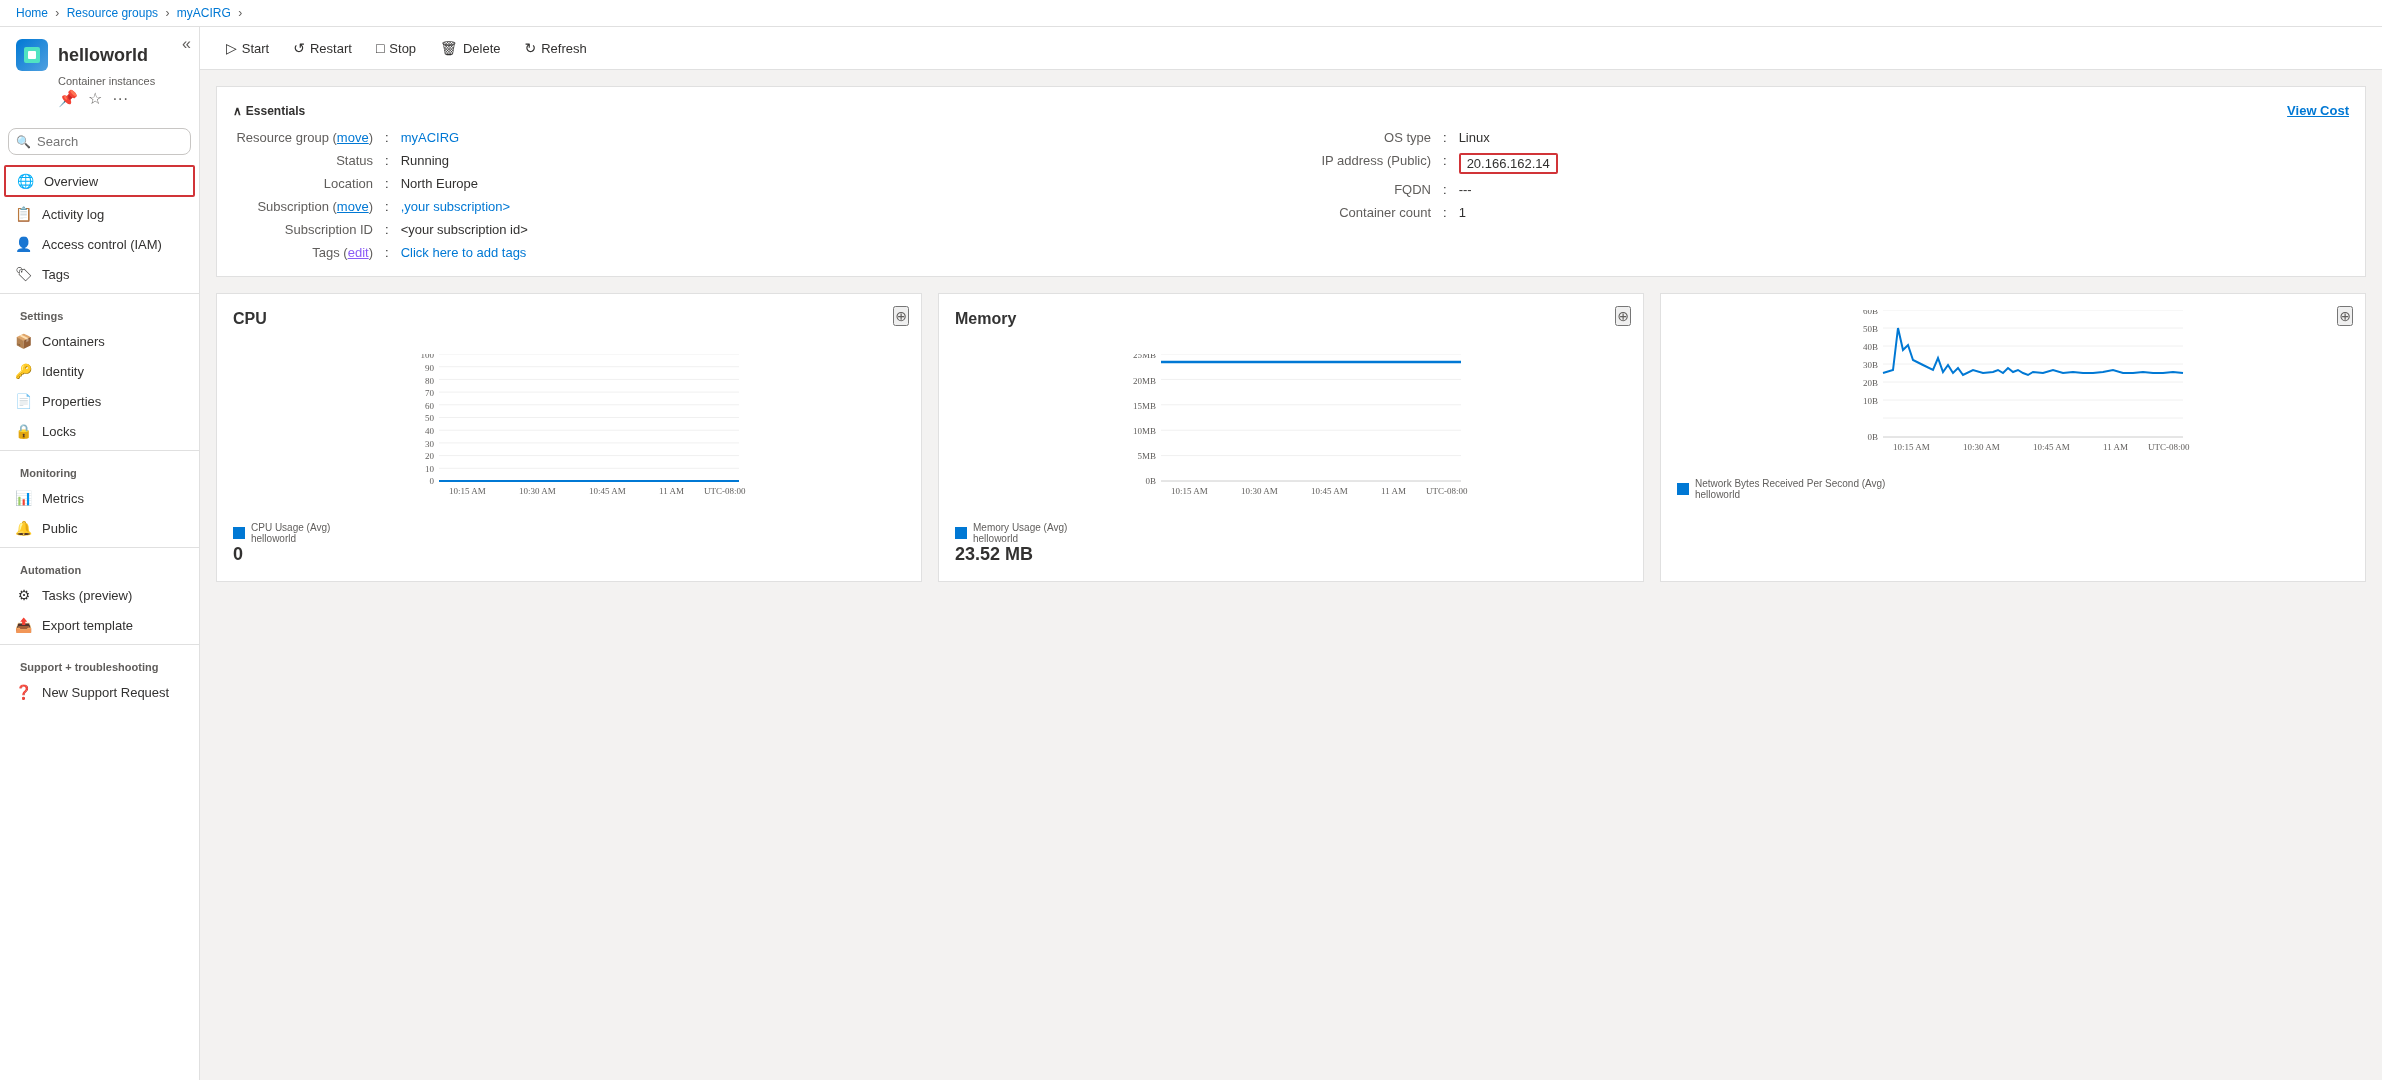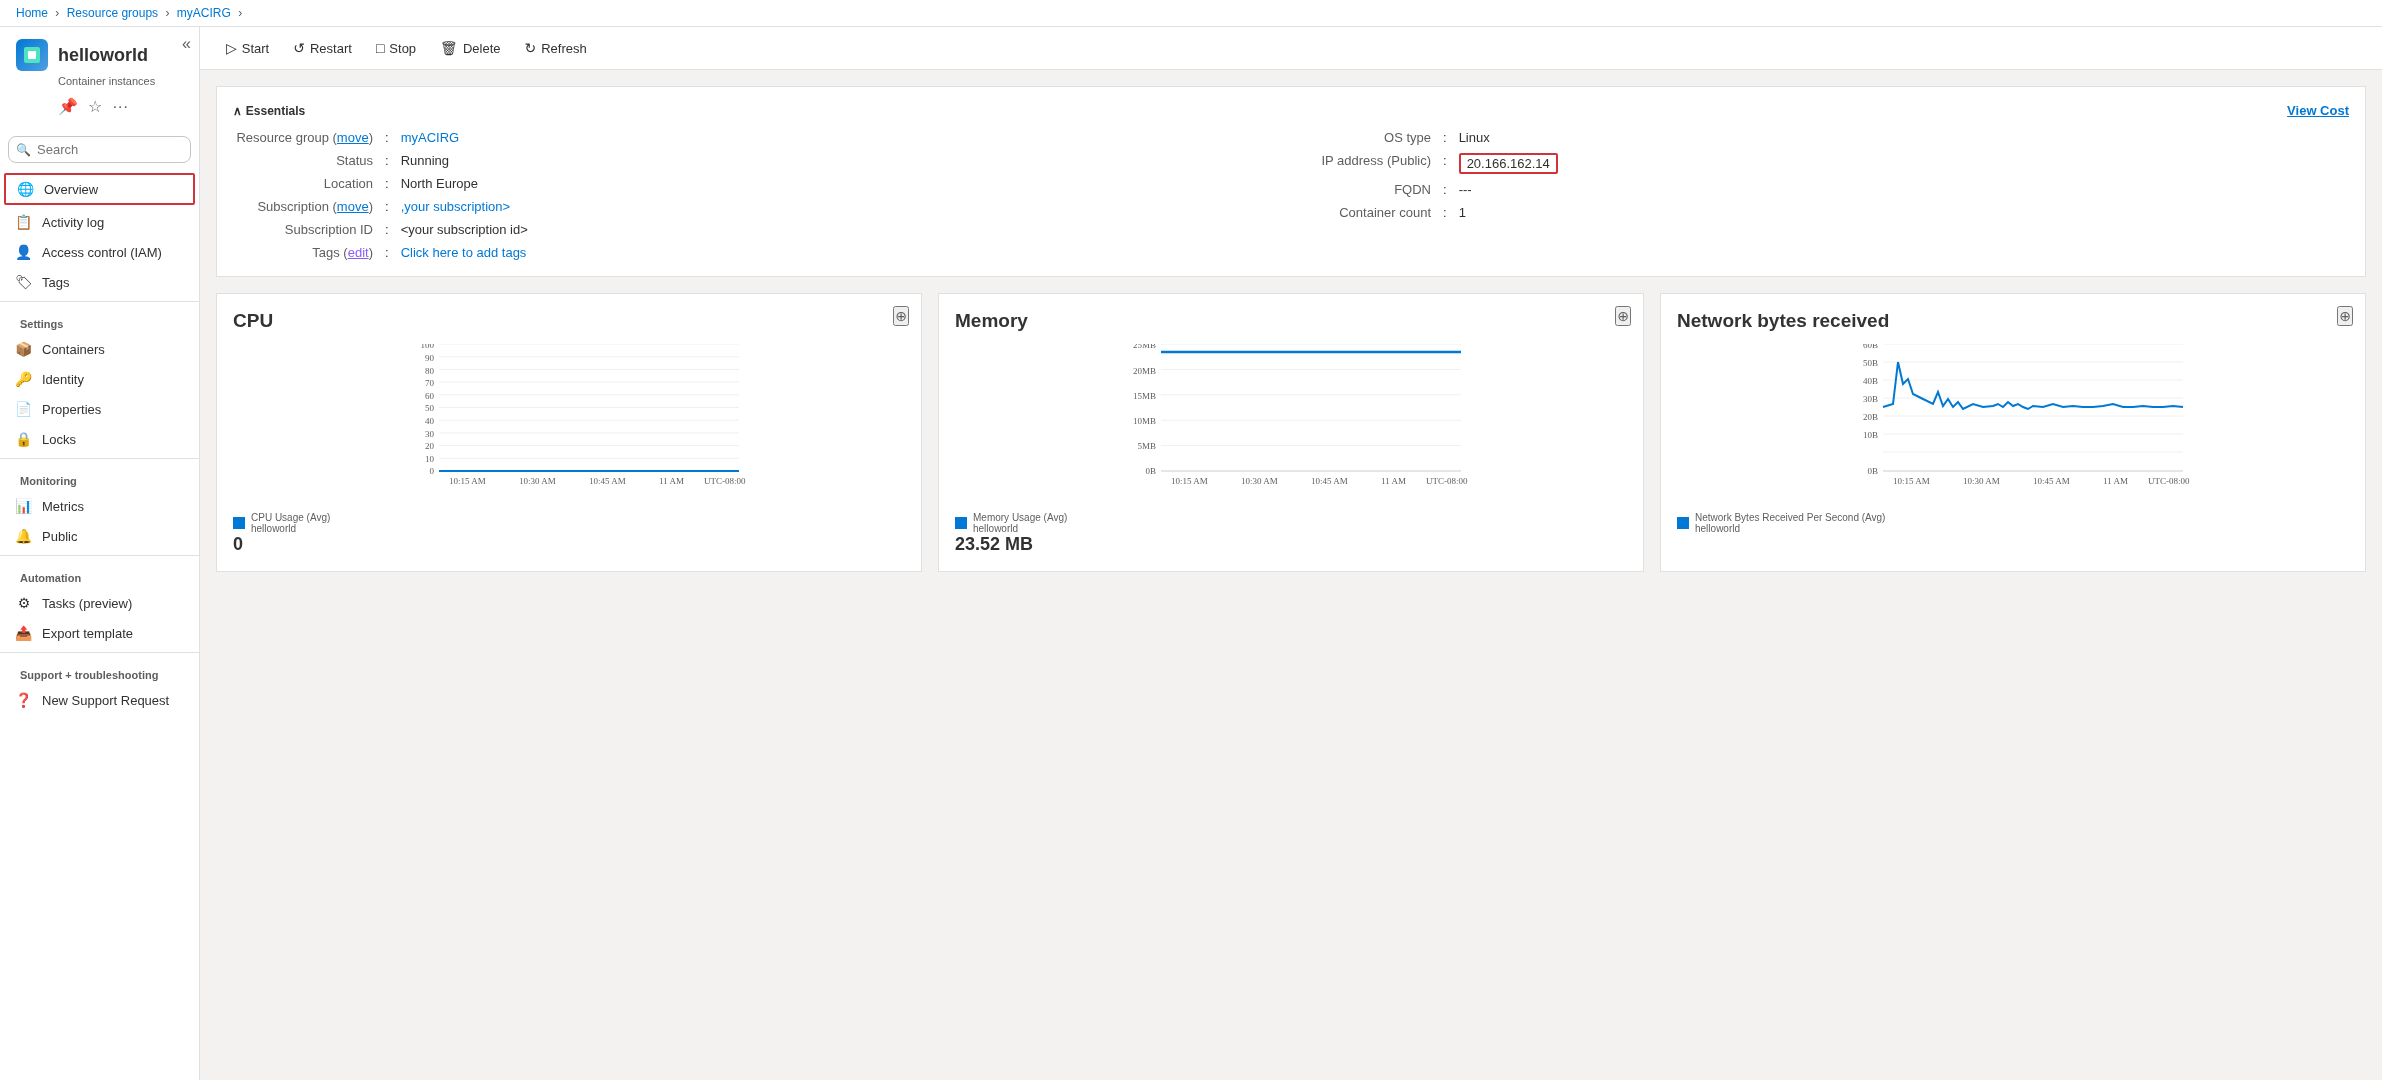--- a/index.html
+++ b/index.html
@@ -11,21 +11,21 @@
 
     
     .layout { display: flex; flex: 1; overflow: hidden; }
 
     
     .sidebar { width: 200px; background: #fff; border-right: 1px solid #e0e0e0; overflow-y: auto; flex-shrink: 0; }
     .sidebar-header { padding: 12px 16px 8px; }
     .sidebar-logo { display: flex; align-items: center; gap: 10px; margin-bottom: 4px; }
     .sidebar-logo-icon { width: 32px; height: 32px; background: linear-gradient(135deg, #0078d4 0%, #50a0e0 100%); border-radius: 6px; display: flex; align-items: center; justify-content: center; color: white; font-size: 16px; }
     .sidebar-title { font-size: 18px; font-weight: 600; color: #323130; }
-    .sidebar-subtitle { font-size: 11px; color: #605e5c; padding-left: 42px; margin-bottom: 8px; }
+    .sidebar-subtitle { font-size: 11px; color: #605e5c; padding-left: 42px; }
     .sidebar-actions { display: flex; gap: 6px; padding-left: 40px; margin-bottom: 10px; }
     .sidebar-action-btn { background: none; border: none; cursor: pointer; color: #605e5c; font-size: 16px; padding: 2px; }
 
     .search-box { margin: 0 8px 10px; position: relative; }
     .search-box input { width: 100%; border: 1px solid #c8c6c4; border-radius: 8px; padding: 5px 8px 5px 28px; font-size: 13px; color: #323130; }
     .search-box .search-icon-inner { position: absolute; left: 8px; top: 50%; transform: translateY(-50%); color: #605e5c; font-size: 12px; }
 
     .collapse-btn { position: absolute; right: 8px; top: 8px; background: none; border: none; cursor: pointer; color: #605e5c; font-size: 16px; }
 
     .sidebar-item { display: flex; align-items: center; gap: 10px; padding: 7px 16px; cursor: pointer; font-size: 13px; color: #323130; }
@@ -49,21 +49,21 @@
     .essentials-grid { display: grid; grid-template-columns: 1fr 1fr; gap: 0; text-align: right; }
     .essentials-col { display: flex; flex-direction: column; gap: 8px; }
     .essentials-row { display: flex; gap: 8px; font-size: 13px; }
     .essentials-label { color: #605e5c; min-width: 140px; }
     .essentials-value { color: #323130; }
     .essentials-value a { color: #0078d4; text-decoration: none; }
 
     
     .charts-row { display: grid; grid-template-columns: 1fr 1fr 1fr; gap: 16px; }
     .chart-card { background: #fff; border: 1px solid #e0e0e0; padding: 16px; position: relative; }
-    .chart-title { font-size: 19px; font-weight: 600; margin-bottom: 12px; }
+    .chart-title { font-size: 16px; font-weight: 600; margin-bottom: 26px; }
     .chart-pin { position: absolute; right: 12px; top: 12px; cursor: pointer; color: #605e5c; font-size: 14px; }
     .chart-area { height: 160px; position: relative; font-family: Liberation Serif, serif; }
     .chart-legend { margin-top: 8px; display: flex; align-items: center; gap: 6px; font-size: 11px; color: #605e5c; }
     .chart-legend-color { width: 12px; height: 12px; background: #0078d4; flex-shrink: 0; }
     .chart-value { font-size: 18px; font-weight: 600; color: #323130; }
 
     
     .chart-svg { width: 100%; height: 140px; }
 
     .colon { margin: 0 4px; }
@@ -351,21 +351,20 @@
             <div class="chart-legend-color"></div>
             <div>
               <div style="font-size:10px;color:#605e5c;">Memory Usage (Avg)</div>
               <div style="font-size:10px;color:#605e5c;">helloworld</div>
             </div>
           </div>
           <div class="chart-value">23.52 MB</div>
         </div>
 
         <div class="chart-card">
-          <div class="chart-title">Network bytes received</div>
           <button class="chart-pin">⊕</button>
           <div class="chart-area">
             <svg class="chart-svg" viewBox="0 0 340 140">
 
               <line x1="40" y1="0" x2="340" y2="0" stroke="#f0f0f0" stroke-width="1"></line>
               <line x1="40" y1="18" x2="340" y2="18" stroke="#f0f0f0" stroke-width="1"></line>
               <line x1="40" y1="36" x2="340" y2="36" stroke="#f0f0f0" stroke-width="1"></line>
               <line x1="40" y1="54" x2="340" y2="54" stroke="#f0f0f0" stroke-width="1"></line>
               <line x1="40" y1="72" x2="340" y2="72" stroke="#f0f0f0" stroke-width="1"></line>
               <line x1="40" y1="90" x2="340" y2="90" stroke="#f0f0f0" stroke-width="1"></line>

